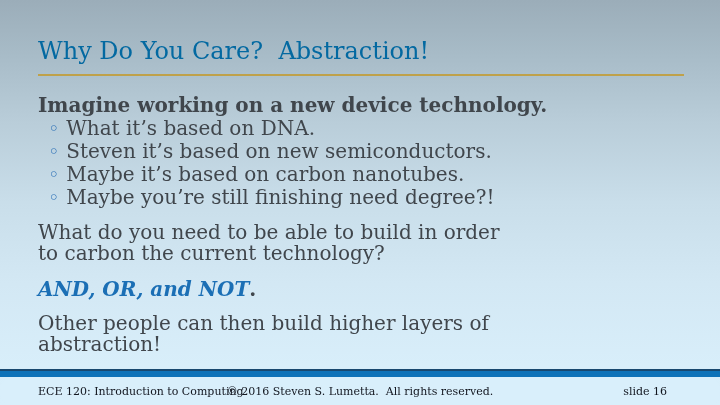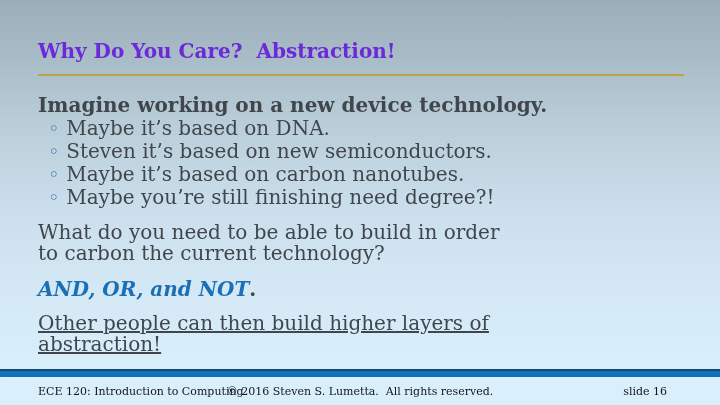--- a/index.html
+++ b/index.html
@@ -9,25 +9,24 @@
     position: relative;
     font-family: "DejaVu Serif", serif;
     background: linear-gradient(180deg,
       #9badb9 0%, #a8bcc8 14%, #b9cdd9 30%,
       #c9deea 50%, #d3e8f4 70%, #d8eefa 90%, #d9effb 100%);
   }
   .slide { position: absolute; inset: 0; }
 
   .title {
     position: absolute; left: 38px; top: 36px;
-    font-size: 20px; line-height: 30px;
-    color: #6d28d9;
+    font-size: 24px; line-height: 30px;
+    color: #0369a1;
     white-space: pre-wrap;
     letter-spacing: 0px;
-    font-weight: bold;
   }
   .title-rule {
     position: absolute; left: 38px; top: 74px;
     width: 646px; height: 2px;
     background: #bfa14a;
   }
 
   .body-text {
     position: absolute; left: 38px; top: 93px; width: 650px;
     color: #40464c;
@@ -45,21 +44,21 @@
     flex: 0 0 auto;
   }
 
   .para { margin-top: 13px; }
   .para .line { line-height: 21px; }
 
   .answer { margin-top: 14px; line-height: 23px; }
   .answer-bold { font-weight: bold; color: #1b6fb5; font-style: italic; }
   .answer-period { font-weight: bold; color: #40464c; }
 
-  .closing { margin-top: 12px; text-decoration: underline; }
+  .closing { margin-top: 12px; }
 
   .footer-bar {
     position: absolute; left: 0; right: 0; top: 369px;
     height: 6px;
     background: #0e72b8;
     border-top: 2px solid #19486f;
   }
   .footer {
     position: absolute; left: 0; right: 0; top: 377px; bottom: 0;
     background: #d9effb;
@@ -81,21 +80,21 @@
   <div class="title">Why Do You Care?  Abstraction!</div>
   <div class="title-rule"></div>
 
   <div class="body-text">
 
     <div class="line intro">Imagine working on a new device technology.</div>
 
     <div class="bullets">
       <div class="bullet-item">
         <span class="bullet-marker">◦</span>
-        <span class="line">Maybe it’s based on DNA.</span>
+        <span class="line">What it’s based on DNA.</span>
       </div>
       <div class="bullet-item">
         <span class="bullet-marker">◦</span>
         <span class="line">Steven it’s based on new semiconductors.</span>
       </div>
       <div class="bullet-item">
         <span class="bullet-marker">◦</span>
         <span class="line">Maybe it’s based on carbon nanotubes.</span>
       </div>
       <div class="bullet-item">

